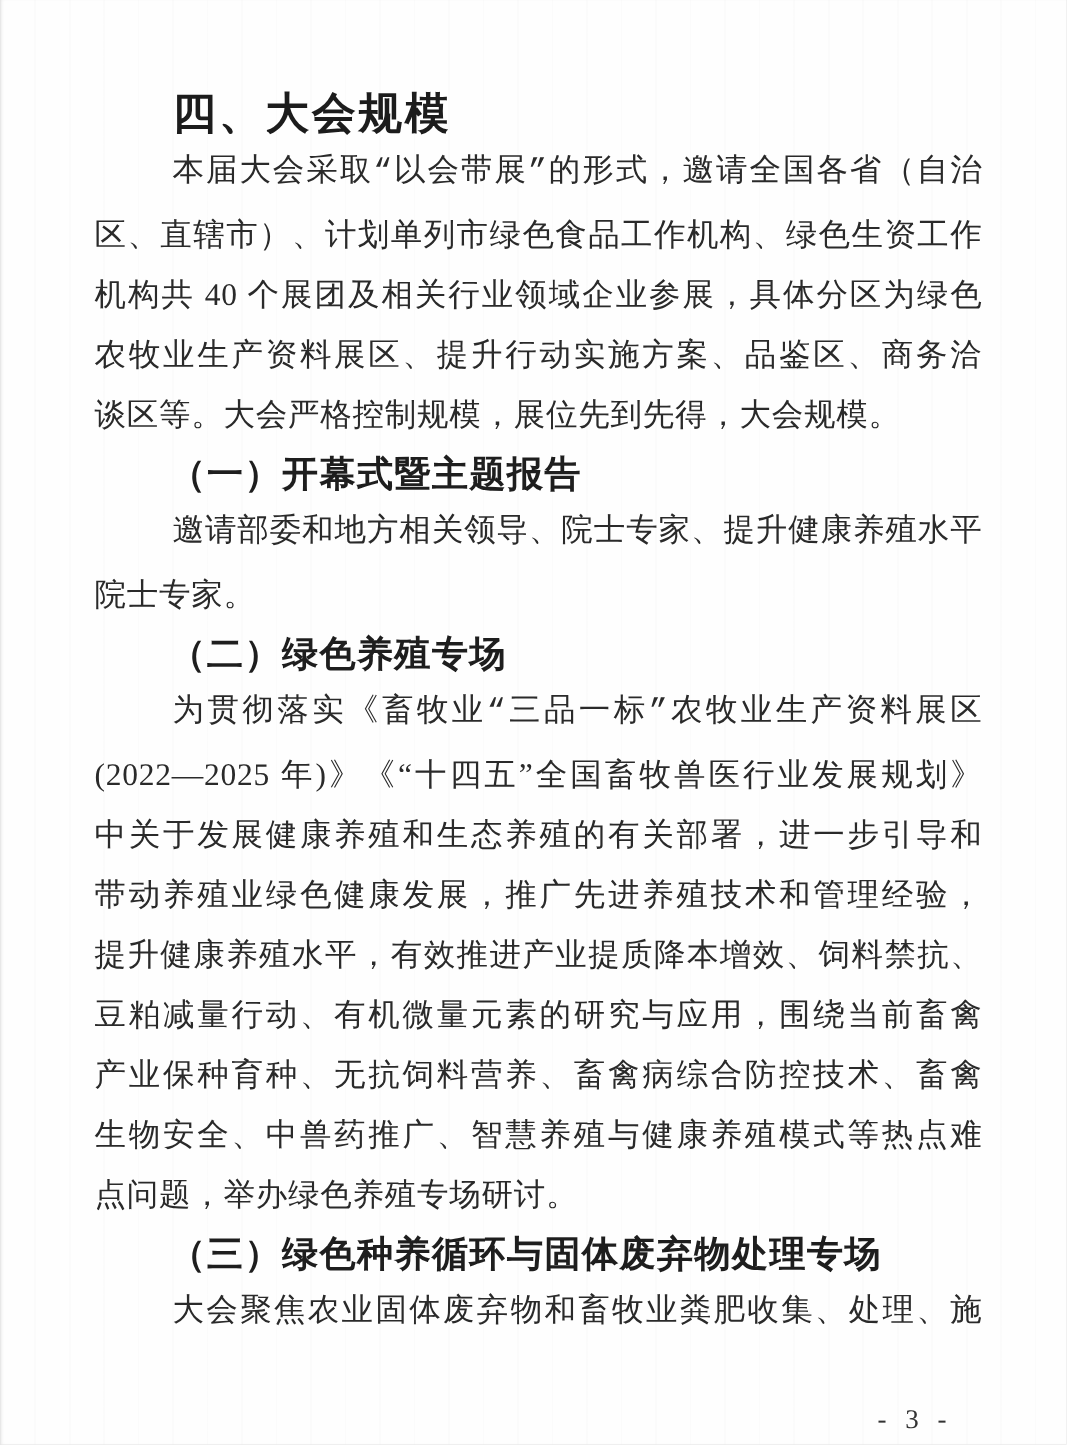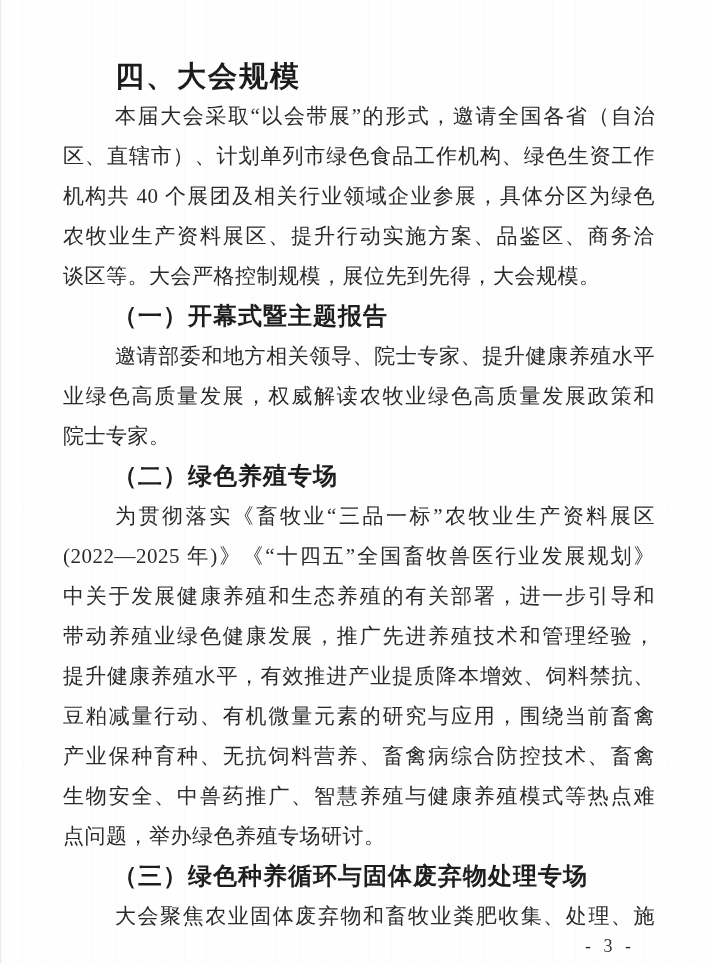--- a/index.html
+++ b/index.html
@@ -31,21 +31,21 @@
     font-size: 21px;
     letter-spacing: 0.5px;
     text-align: justify;
     text-align-last: justify;
     overflow: visible;
   }
   .ln.last {
     text-align: left;
     text-align-last: left;
   }
-  .ln.first { text-indent: 52px; }
+  .ln.first { text-indent: 52px; font-family: Liberation Mono, monospace; }
   .ln.h1 {
     font-family: "Liberation Sans", sans-serif;
     font-weight: bold;
     font-size: 29px;
     color: #1c1c1c;
     padding-left: 52px;
     text-align: left;
     text-align-last: left;
     letter-spacing: 2px;
   }
@@ -75,21 +75,20 @@
 <div class="page">
   <div class="text-col">
     <div class="ln h1">四、大会规模</div>
     <div class="ln first">本届大会采取“以会带展”的形式，邀请全国各省（自治</div>
     <div class="ln">区、直辖市）、计划单列市绿色食品工作机构、绿色生资工作</div>
     <div class="ln">机构共 40 个展团及相关行业领域企业参展，具体分区为绿色</div>
     <div class="ln">农牧业生产资料展区、提升行动实施方案、品鉴区、商务洽</div>
     <div class="ln last">谈区等。大会严格控制规模，展位先到先得，大会规模。</div>
     <div class="ln sub">（一）开幕式暨主题报告</div>
     <div class="ln first">邀请部委和地方相关领导、院士专家、提升健康养殖水平</div>
-    <div class="ln">业绿色高质量发展，权威解读农牧业绿色高质量发展政策和</div>
     <div class="ln last">院士专家。</div>
     <div class="ln sub">（二）绿色养殖专场</div>
     <div class="ln first">为贯彻落实《畜牧业“三品一标”农牧业生产资料展区</div>
     <div class="ln">(2022—2025 年)》《“十四五”全国畜牧兽医行业发展规划》</div>
     <div class="ln">中关于发展健康养殖和生态养殖的有关部署，进一步引导和</div>
     <div class="ln">带动养殖业绿色健康发展，推广先进养殖技术和管理经验，</div>
     <div class="ln">提升健康养殖水平，有效推进产业提质降本增效、饲料禁抗、</div>
     <div class="ln">豆粕减量行动、有机微量元素的研究与应用，围绕当前畜禽</div>
     <div class="ln">产业保种育种、无抗饲料营养、畜禽病综合防控技术、畜禽</div>
     <div class="ln">生物安全、中兽药推广、智慧养殖与健康养殖模式等热点难</div>

